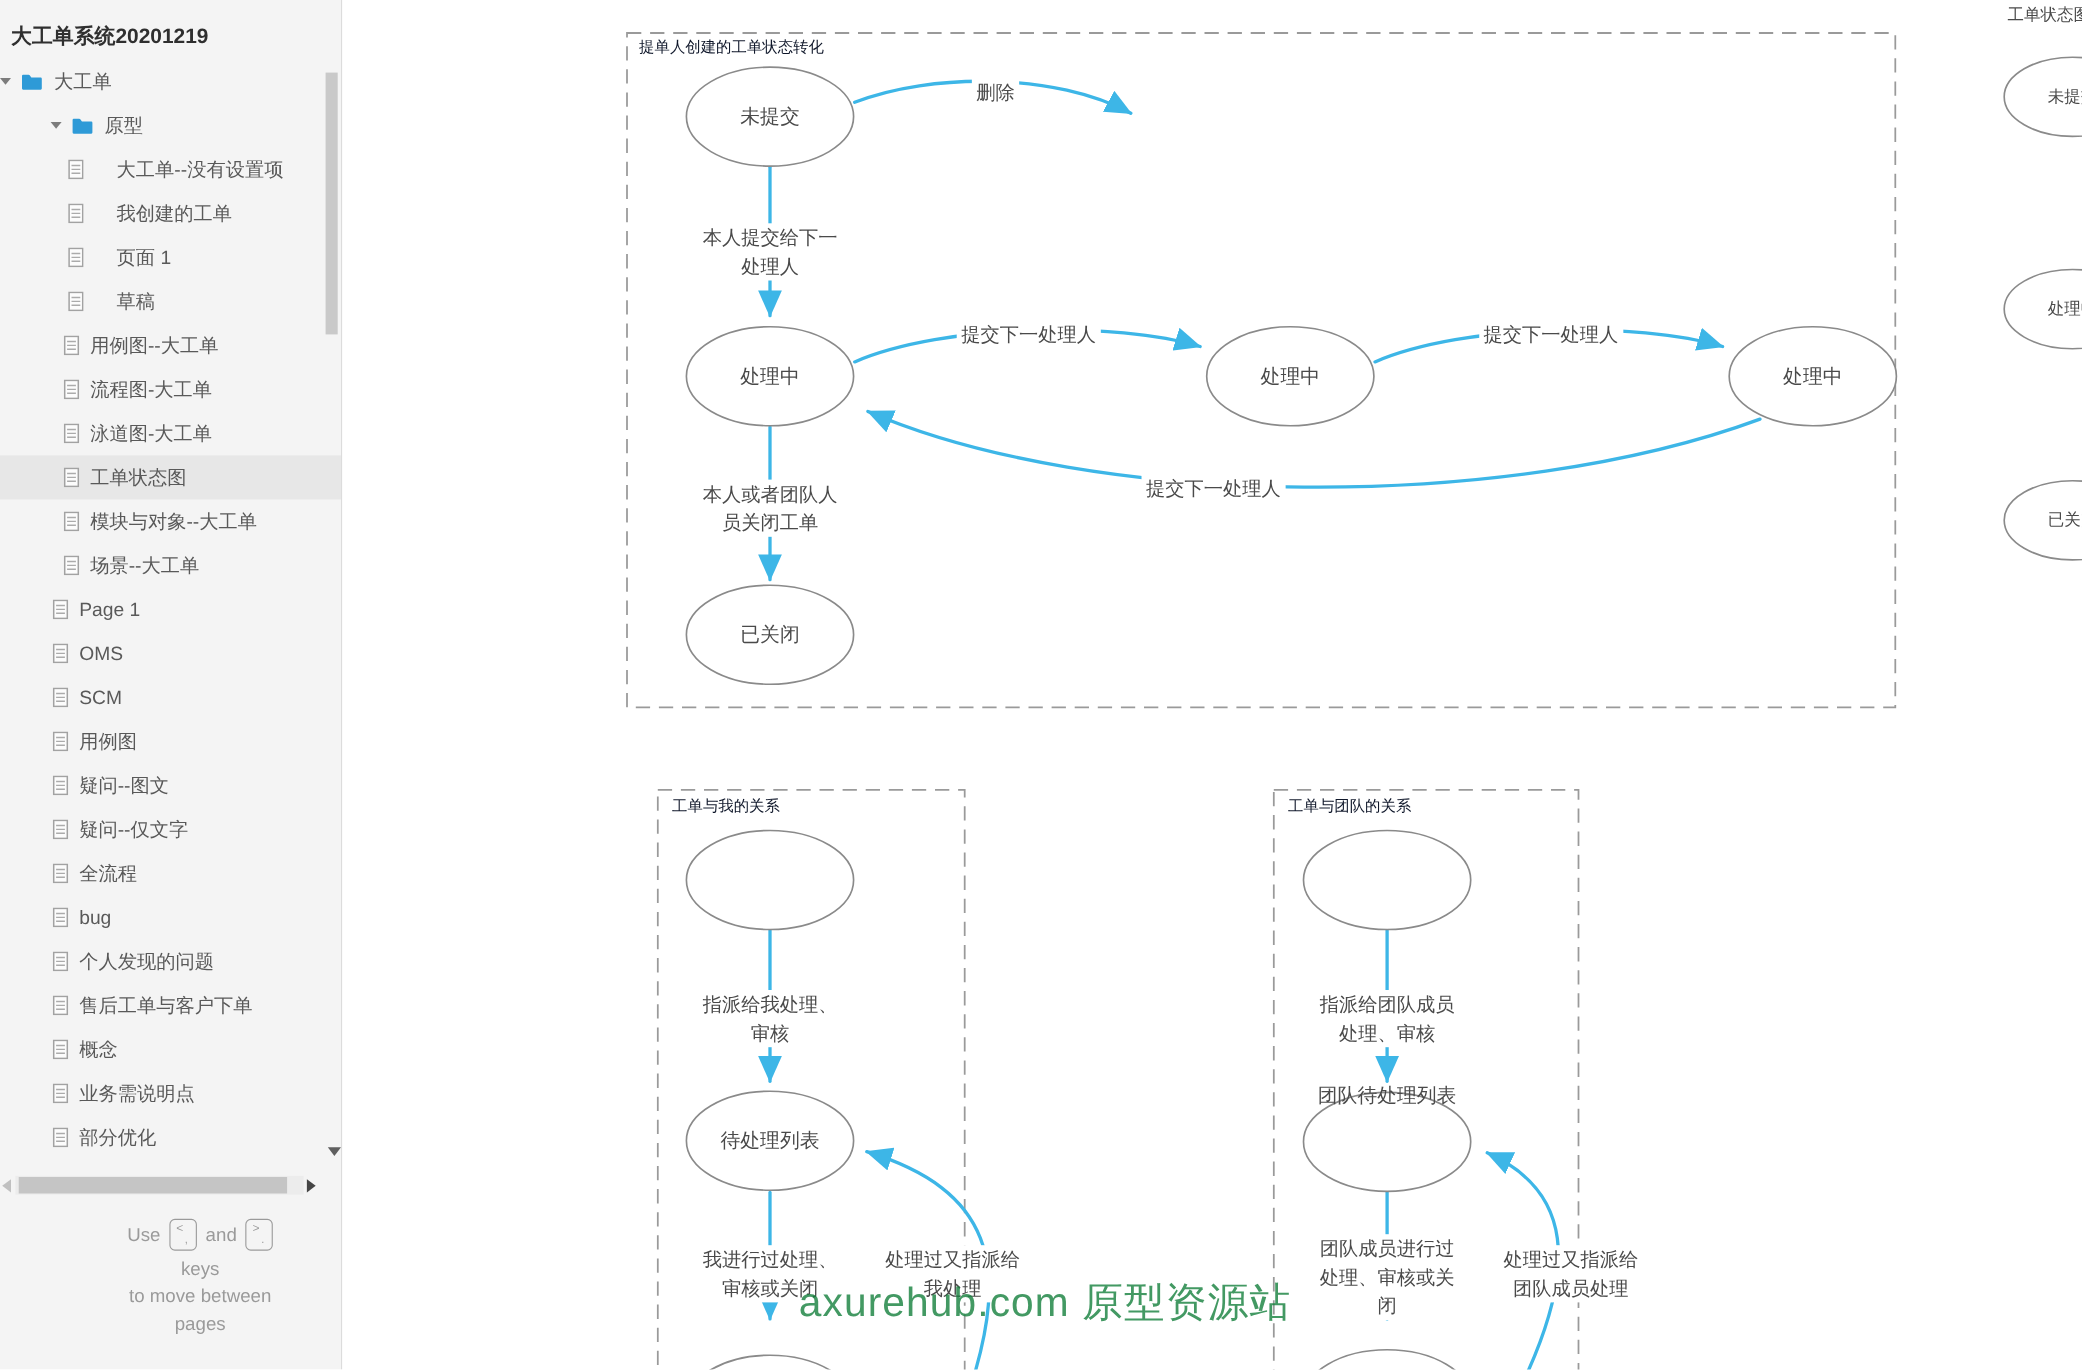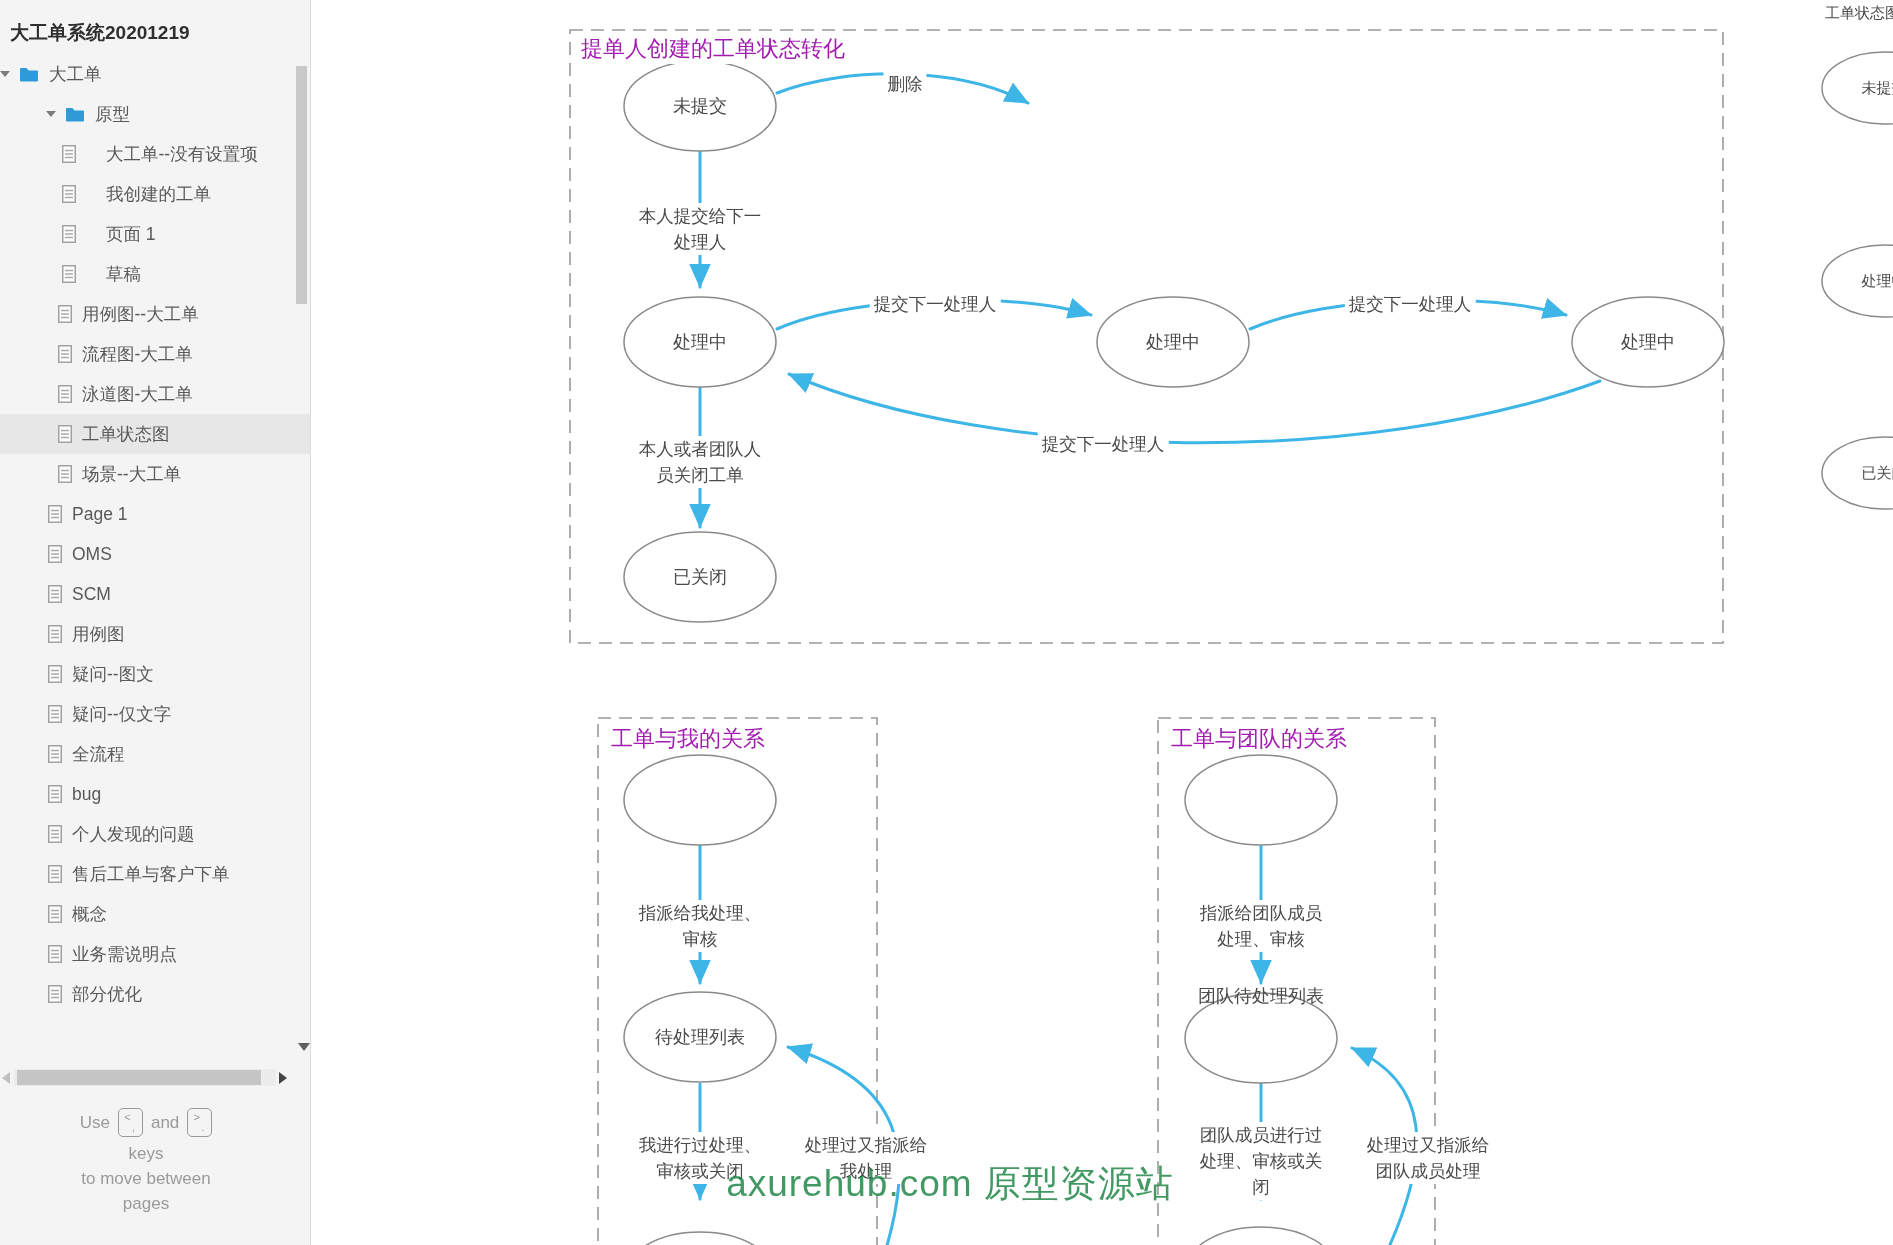--- a/index.html
+++ b/index.html
@@ -16,21 +16,21 @@
     position:absolute;transform:translate(-50%,-50%);
     background:#ffffff;padding:0 4px;text-align:center;
     font-size:17.5px;line-height:26px;color:#4a4a4a;white-space:pre-line;
   }
   .node-lbl{
     position:absolute;transform:translate(-50%,-50%);
     font-size:18px;color:#4a4a4a;white-space:nowrap;text-align:center;
   }
   .node-lbl.mini{font-size:15px;}
   .frame-title{
-    position:absolute;font-size:22px;color:#a21caf;white-space:nowrap;background:#fff;padding:0 3px;
+    position:absolute;font-size:14px;color:#0f172a;white-space:nowrap;background:#fff;padding:0 3px;
   }
   .frame-title.mini{color:#4a4a4a;font-size:15px;background:transparent;}
   #watermark{
     position:absolute;left:950px;top:1184px;transform:translate(-50%,-50%);
     font-size:37px;color:#15803d;opacity:.8;white-space:nowrap;z-index:3;letter-spacing:1px;
   }
   
   #sidebar{
     position:absolute;left:0;top:0;width:310px;height:1245px;background:#f4f4f4;
     border-right:1px solid #dcdcdc;z-index:5;overflow:hidden;
@@ -67,21 +67,21 @@
     position:absolute;left:2px;top:4px;width:0;height:0;
     border-top:6px solid transparent;border-bottom:6px solid transparent;border-right:8px solid #c0c0c0;
   }
   #hscroll-right{
     position:absolute;left:279px;top:4px;width:0;height:0;
     border-top:6px solid transparent;border-bottom:6px solid transparent;border-left:8px solid #454545;
   }
   
   #sb-footer{
     position:absolute;left:0;top:1108px;width:292px;text-align:center;
-    color:#9a9a9a;font-size:17px;line-height:25px;
+    color:#9a9a9a;font-size:17px;line-height:25px;padding-left:36px;
   }
   .f-line1{display:flex;align-items:center;justify-content:center;gap:8px;margin-bottom:4px;}
   .keycap{
     display:inline-flex;flex-direction:column;align-items:center;justify-content:center;
     width:23px;height:27px;border:1.5px solid #9a9a9a;border-radius:5px;line-height:1;
   }
   .keycap .k-top{font-style:normal;font-size:11px;color:#9a9a9a;transform:translate(-3px,0);}
   .keycap .k-bot{font-style:normal;font-size:10px;color:#9a9a9a;transform:translate(3px,0);}
 </style>
 </head>
@@ -246,20 +246,27 @@
             <rect x="0.75" y="0.75" width="12.5" height="16.5" fill="#fcfcfc" stroke="#a2a2a2" stroke-width="1.5"></rect>
             <path d="M3 5.5 H11 M3 9 H11 M3 12.5 H11" stroke="#ababab" stroke-width="1.3" fill="none"></path>
           </svg></span>
         <span class="tree-label">工单状态图</span>
       </div>
       <div class="tree-row page lvl1">
         <span class="ic doc"><svg viewBox="0 0 14 18">
             <rect x="0.75" y="0.75" width="12.5" height="16.5" fill="#fcfcfc" stroke="#a2a2a2" stroke-width="1.5"></rect>
             <path d="M3 5.5 H11 M3 9 H11 M3 12.5 H11" stroke="#ababab" stroke-width="1.3" fill="none"></path>
           </svg></span>
+        <span class="tree-label">模块与对象--大工单</span>
+      </div>
+      <div class="tree-row page lvl1">
+        <span class="ic doc"><svg viewBox="0 0 14 18">
+            <rect x="0.75" y="0.75" width="12.5" height="16.5" fill="#fcfcfc" stroke="#a2a2a2" stroke-width="1.5"></rect>
+            <path d="M3 5.5 H11 M3 9 H11 M3 12.5 H11" stroke="#ababab" stroke-width="1.3" fill="none"></path>
+          </svg></span>
         <span class="tree-label">场景--大工单</span>
       </div>
       <div class="tree-row page lvl0">
         <span class="ic doc"><svg viewBox="0 0 14 18">
             <rect x="0.75" y="0.75" width="12.5" height="16.5" fill="#fcfcfc" stroke="#a2a2a2" stroke-width="1.5"></rect>
             <path d="M3 5.5 H11 M3 9 H11 M3 12.5 H11" stroke="#ababab" stroke-width="1.3" fill="none"></path>
           </svg></span>
         <span class="tree-label">Page 1</span>
       </div>
       <div class="tree-row page lvl0">

